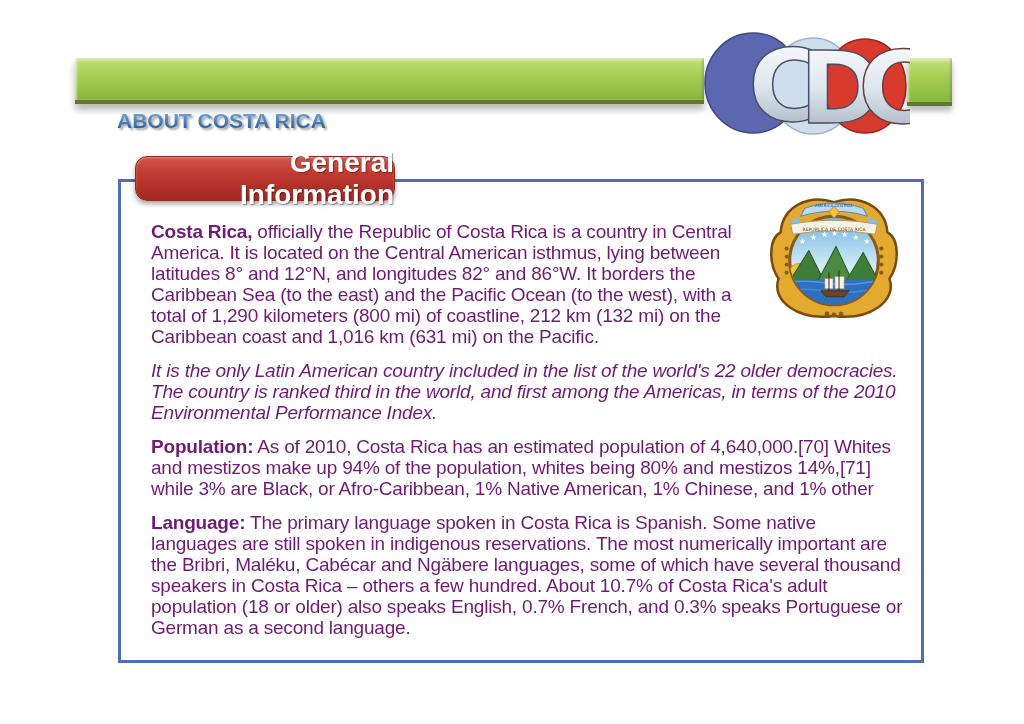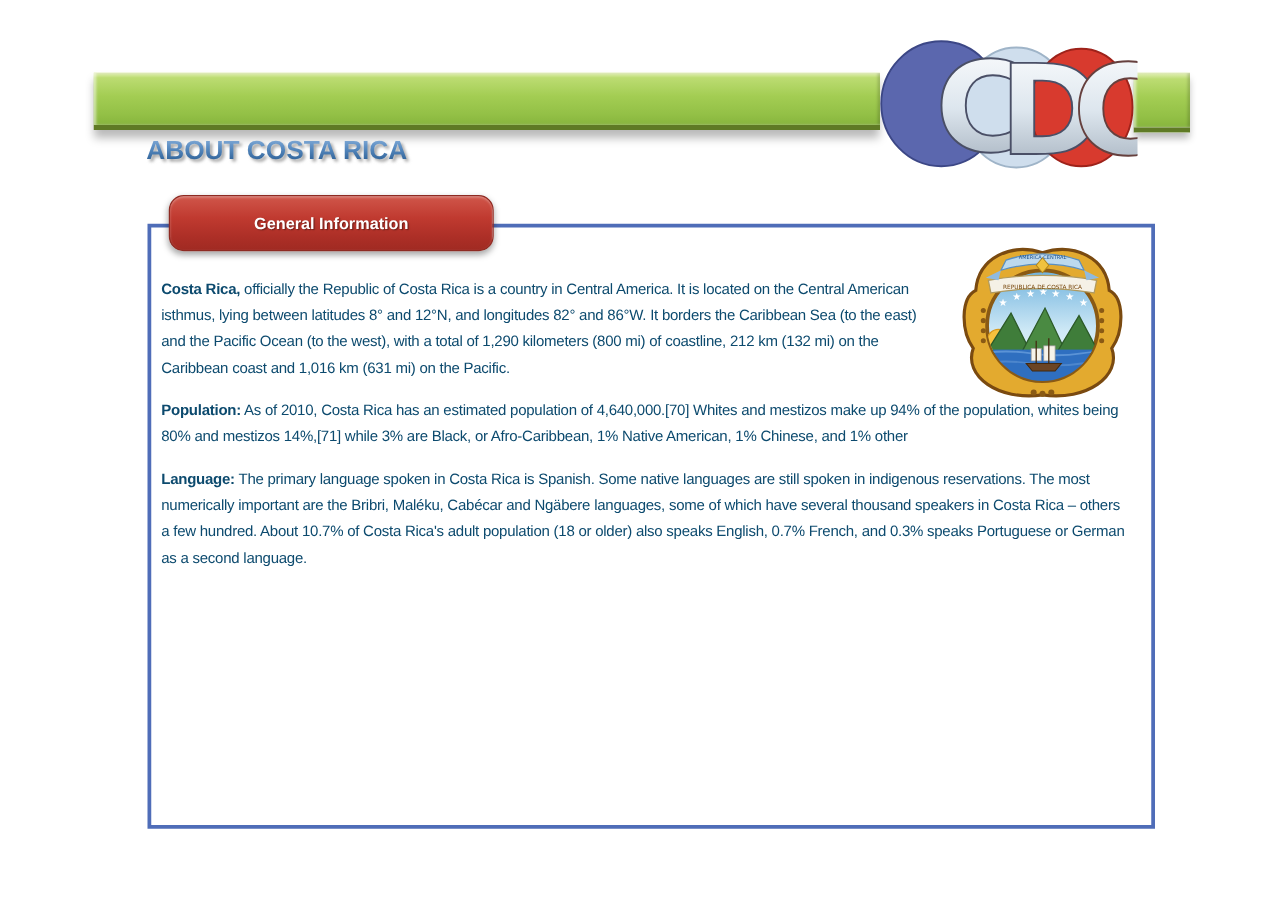--- a/index.html
+++ b/index.html
@@ -33,32 +33,32 @@
   }
   
   .gen-btn{
     position:absolute;left:135px;top:156px;width:258px;height:43px;z-index:5;
     background:linear-gradient(#d0564a 0%,#c03a30 40%,#ad2f27 75%,#a02a22 100%);
     border:1px solid #8e2a22;border-radius:12px;
     box-shadow:0 3px 5px rgba(0,0,0,.35), inset 0 1px 2px rgba(255,255,255,.35);
     display:flex;align-items:center;justify-content:center;
   }
   .gen-btn span{
-    color:#ffffff;font-weight:bold;font-size:13px;
+    color:#ffffff;font-weight:bold;font-size:28px;
     text-shadow:1px 1px 1px rgba(0,0,0,.4);
     text-align:right;
   }
   
   .content-box{
     position:absolute;left:118px;top:179px;width:800px;height:478px;
     border:3px solid #4f6db8;background:#ffffff;
   }
   .content-inner{
-    padding:39px 16px 0 8px;
-    font-size:12px;line-height:21px;color:#0c4a6e;letter-spacing:-0.2px;
+    padding:39px 16px 0 30px;
+    font-size:19px;line-height:21px;color:#701a75;letter-spacing:-0.2px;
   }
   .content-inner p{margin:0 0 13px 0;}
   .content-inner p.first{padding-right:158px;}
   .content-inner p.italic{font-style:italic;}
   .content-inner strong{font-weight:bold;}
   
   .coat{position:absolute;left:764px;top:186px;width:140px;height:139px;z-index:4;}
 </style>
 </head>
 <body>
@@ -84,20 +84,21 @@
       <text x="138" y="92" text-anchor="middle" font-family="DejaVu Sans, sans-serif" font-weight="bold" font-size="100" fill="url(#silver)" stroke="#4a4f66" stroke-width="1.5">D</text>
       <text x="192" y="92" text-anchor="middle" font-family="DejaVu Sans, sans-serif" font-weight="bold" font-size="100" fill="url(#silver)" stroke="#66403e" stroke-width="1.5">C</text>
     </g>
   </svg>
 
   <div class="title">ABOUT COSTA RICA</div>
 
   <div class="content-box">
     <div class="content-inner">
       <p class="first"><strong>Costa Rica,</strong><span> officially the Republic of Costa Rica is a country in Central America. It is located on the Central American isthmus, lying between latitudes 8° and 12°N, and longitudes 82° and 86°W. It borders the Caribbean Sea (to the east) and the Pacific Ocean (to the west), with a total of 1,290 kilometers (800 mi) of coastline, 212 km (132 mi) on the Caribbean coast and 1,016 km (631 mi) on the Pacific.</span></p>
+      <p class="italic"><span>It is the only Latin American country included in the list of the world's 22 older democracies. The country is ranked third in the world, and first among the Americas, in terms of the 2010 Environmental Performance Index.</span></p>
       <p><strong>Population:</strong><span> As of 2010, Costa Rica has an estimated population of 4,640,000.[70] Whites and mestizos make up 94% of the population, whites being 80% and mestizos 14%,[71] while 3% are Black, or Afro-Caribbean, 1% Native American, 1% Chinese, and 1% other</span></p>
       <p><strong>Language:</strong><span> The primary language spoken in Costa Rica is Spanish. Some native languages are still spoken in indigenous reservations. The most numerically important are the Bribri, Maléku, Cabécar and Ngäbere languages, some of which have several thousand speakers in Costa Rica – others a few hundred. About 10.7% of Costa Rica's adult population (18 or older) also speaks English, 0.7% French, and 0.3% speaks Portuguese or German as a second language.</span></p>
     </div>
   </div>
 
   <svg class="coat" viewBox="0 0 138 138">
     <defs>
       <clipPath id="scene">
           <ellipse cx="69" cy="74" rx="44" ry="44"></ellipse>
         </clipPath>

